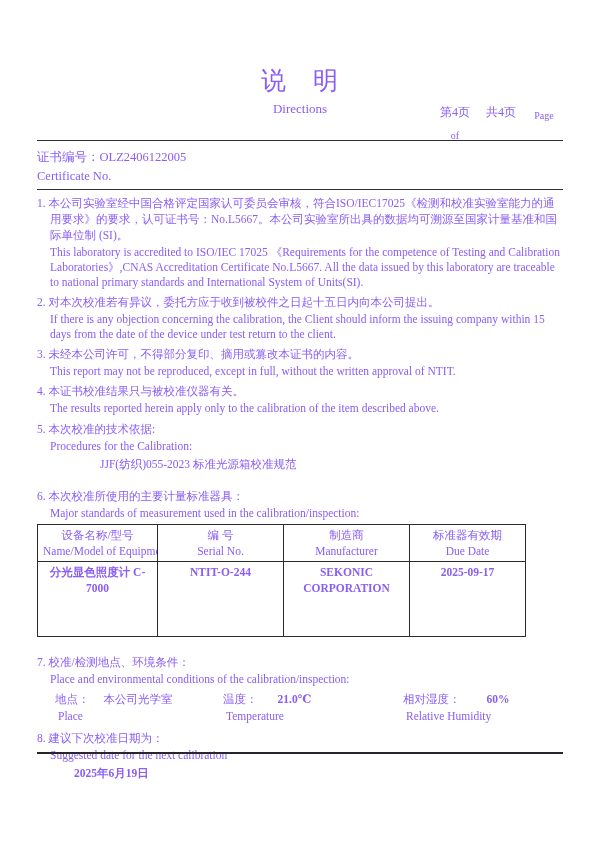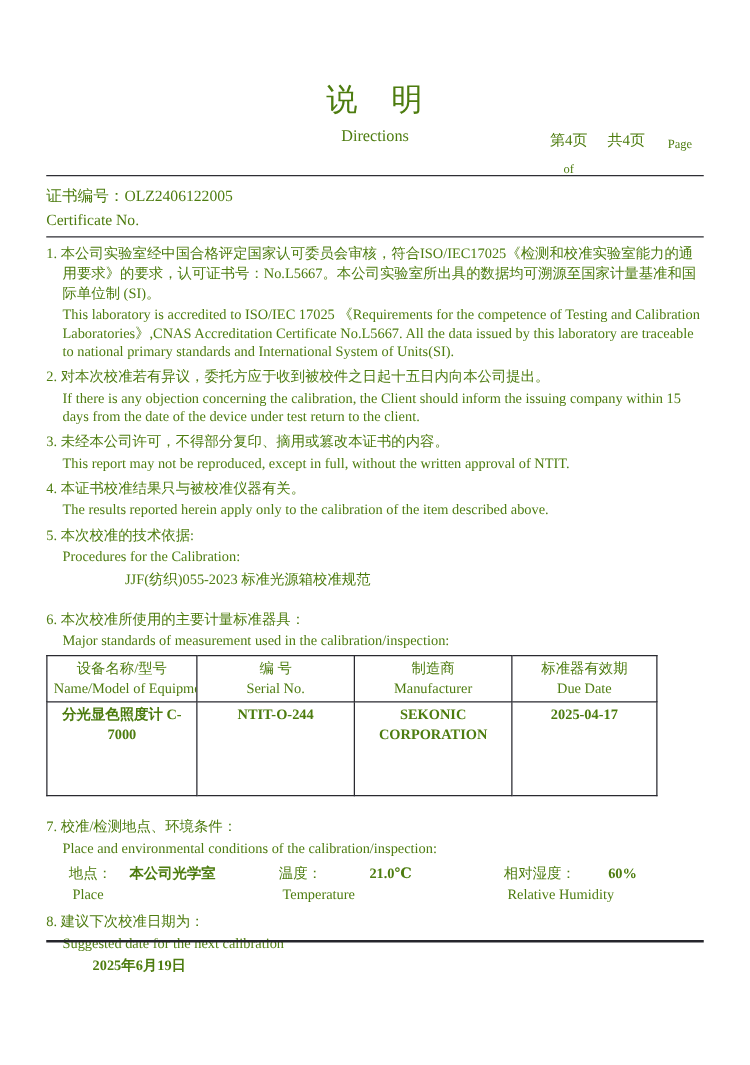--- a/index.html
+++ b/index.html
@@ -1,20 +1,20 @@
 <!DOCTYPE html>
 <html><head>
 <meta charset="utf-8">
 <style>
   html,body { margin:0; padding:0; background:#ffffff; }
   .sheet {
     position:relative;
     width:600px; height:852px;
     background:#ffffff;
-    color:#4d7c0f;
+    color:#8b5cf6;
     font-family:"Liberation Serif","DejaVu Serif",serif;
     overflow:hidden;
   }
   .content { position:absolute; left:37px; right:37px; top:0; }
 
   
   .doc-title { margin-top:66px; text-align:center; font-size:25px; line-height:30px; letter-spacing:1px; }
   .doc-subtitle { margin-top:5px; text-align:center; font-size:13px; line-height:16px; }
   .page-info {
     position:absolute; top:104px; right:44px; width:116px;
@@ -64,22 +64,22 @@
   table.equip td { height:70px; font-weight:bold; }
   table.equip .hdr-zh, table.equip .hdr-en { display:block; white-space:nowrap; }
 
   
   .cond { display:flex; margin-left:18px; margin-top:4px; font-size:11.5px; }
   .cond-group { line-height:16px; }
   .cond-g1 { width:168px; }
   .cond-g2 { width:180px; }
   .cond-row { display:flex; white-space:nowrap; }
   .cond-val { font-weight:bold; }
-  .cond-g1 .cond-val { margin-left:14px; font-weight:bold; }
-  .cond-g2 .cond-val { margin-left:38px; }
+  .cond-g1 .cond-val { margin-left:14px; font-weight:normal; }
+  .cond-g2 .cond-val { margin-left:20px; }
   .cond-g3 .cond-val { margin-left:26px; }
   .cond-en { margin-top:1px; margin-left:3px; }
 </style>
 </head>
 <body>
 
 <div class="sheet">
   <div class="content">
 
     <div class="doc-title">说　明</div>
@@ -147,21 +147,21 @@
                 </th>
             <th>
                   <span class="hdr-zh">标准器有效期</span>
                   <span class="hdr-en">Due Date</span>
                 </th>
           </tr>
           <tr>
             <td>分光显色照度计 C-7000</td>
             <td>NTIT-O-244</td>
             <td>SEKONIC CORPORATION</td>
-            <td>2025-04-17</td>
+            <td>2025-09-17</td>
           </tr>
         </tbody>
           </table>
       </div>
 
       <div class="item item-7">
         <div class="zh"><span>7.</span> <span>校准/检测地点、环境条件：</span></div>
         <div class="en">Place and environmental conditions of the calibration/inspection:</div>
 
         <div class="cond">

